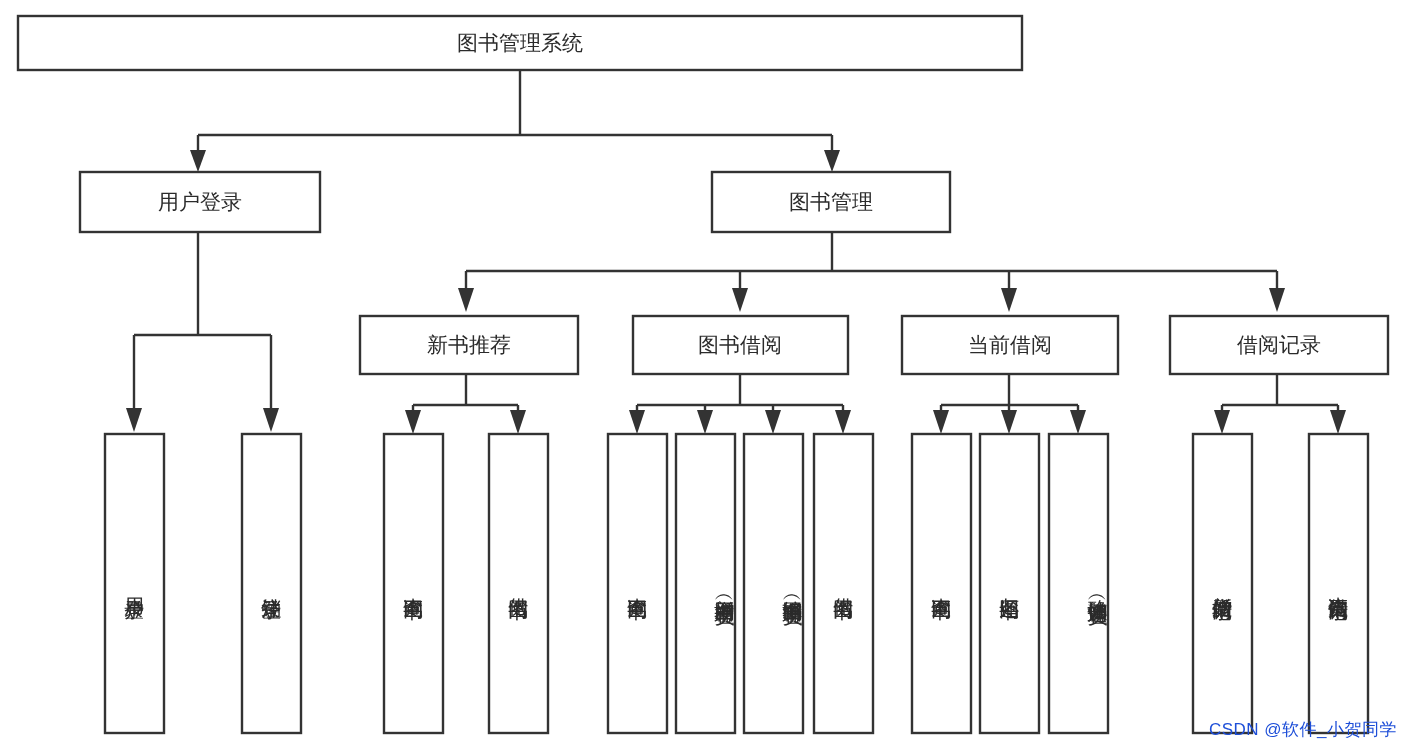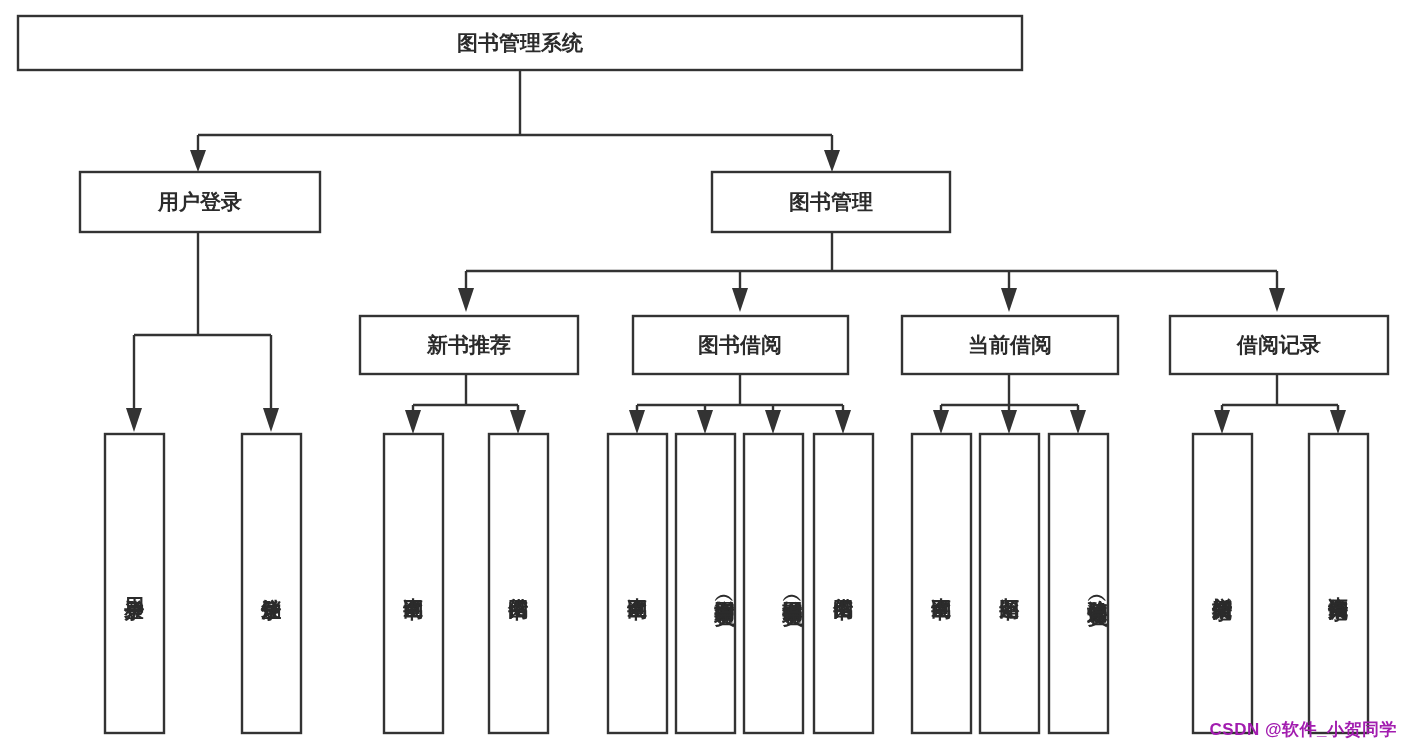--- a/index.html
+++ b/index.html
@@ -12,21 +12,20 @@
     height: 747px;
     font-family: "Liberation Sans", "DejaVu Sans", sans-serif;
     overflow: hidden;
     position: relative;
   }
   #diagram-root {
     position: relative;
     width: 1405px;
     height: 747px;
     background: #ffffff;
-    font-weight: bold;
   }
   svg.diagram-svg {
     position: absolute;
     top: 0;
     left: 0;
     width: 1405px;
     height: 747px;
     display: block;
   }
   .node-box {
@@ -66,21 +65,21 @@
     text-align: center;
     pointer-events: none;
     white-space: nowrap;
   }
   .watermark {
     position: absolute;
     right: 8px;
     bottom: 6px;
     font-family: "Liberation Sans", "DejaVu Sans", sans-serif;
     font-size: 17px;
-    color: #a21caf;
+    color: #1d4ed8;
     letter-spacing: 0.5px;
     white-space: nowrap;
   }
 </style>
 </head>
 <body>
 
 <div id="diagram-root">
 
   <svg class="diagram-svg" viewBox="0 0 1405 747" xmlns="http://www.w3.org/2000/svg">

